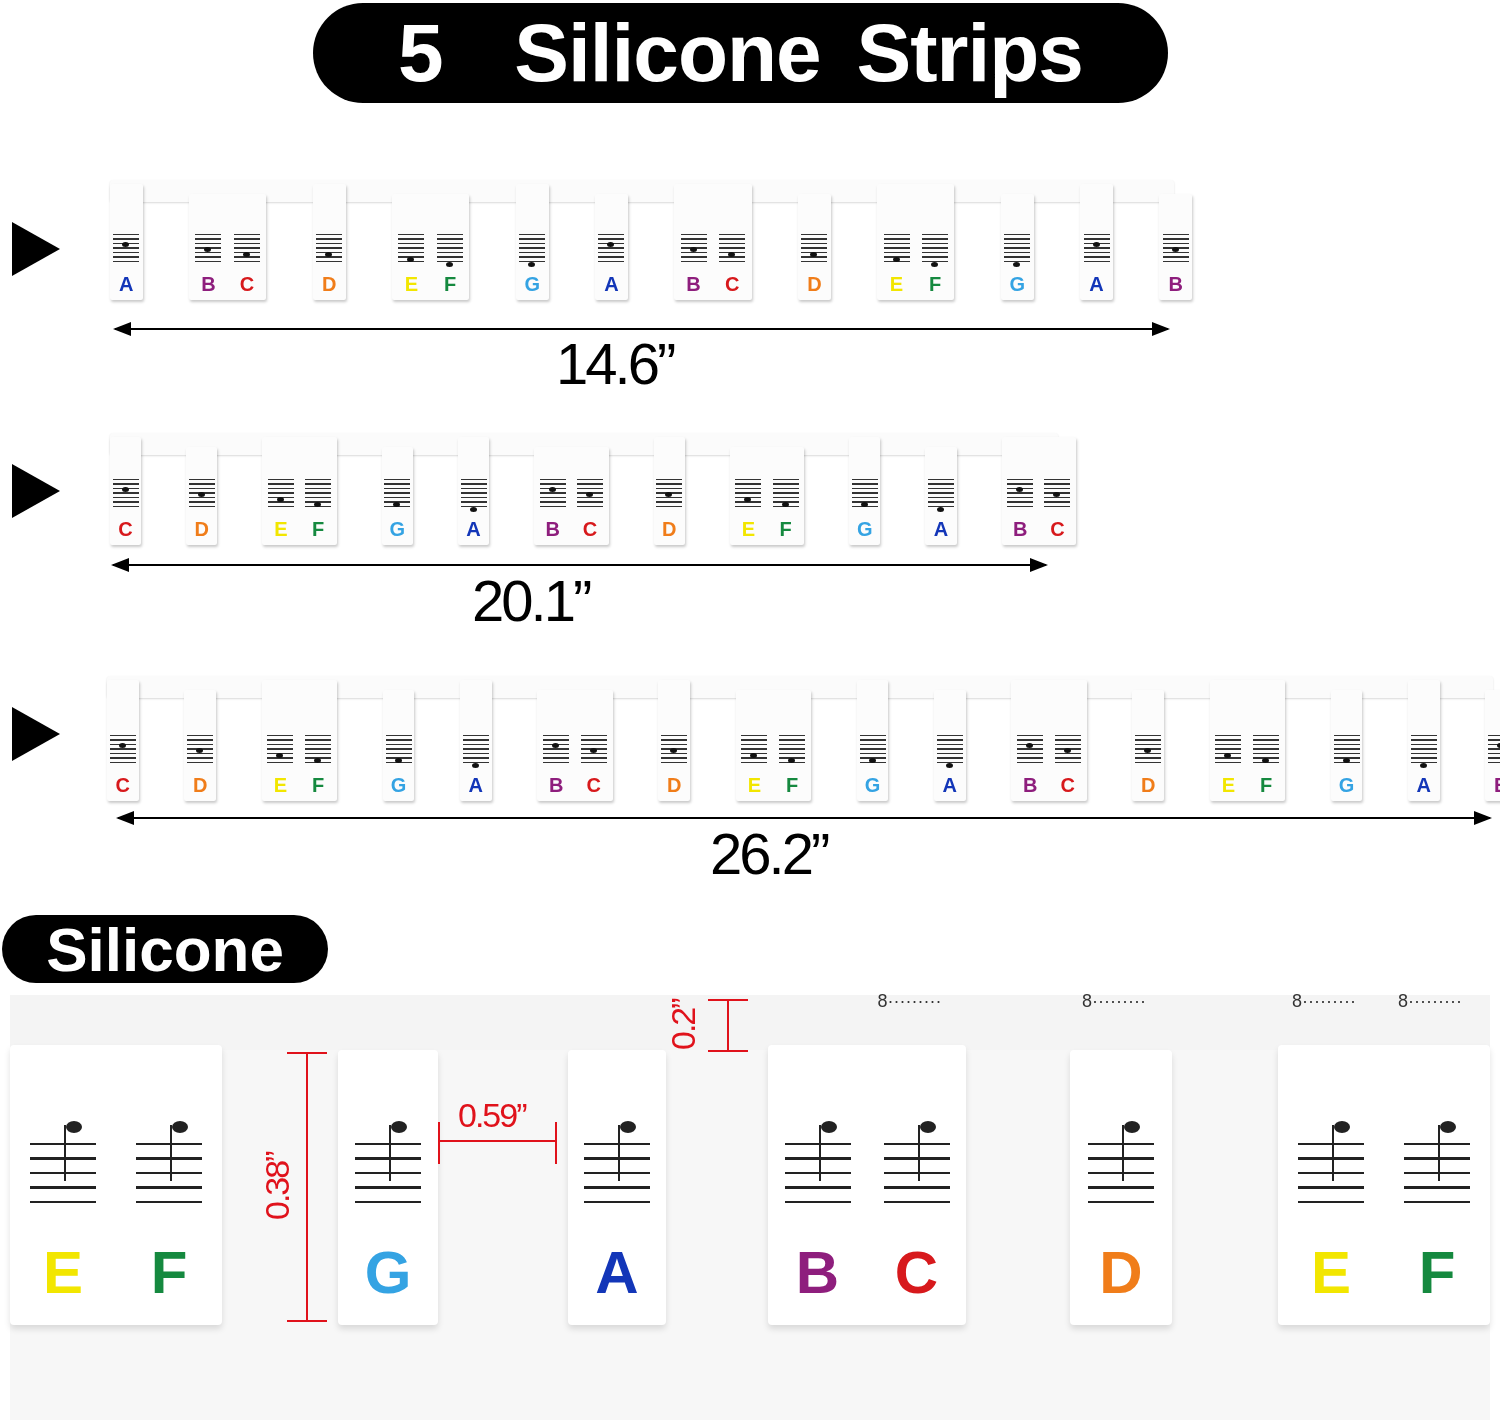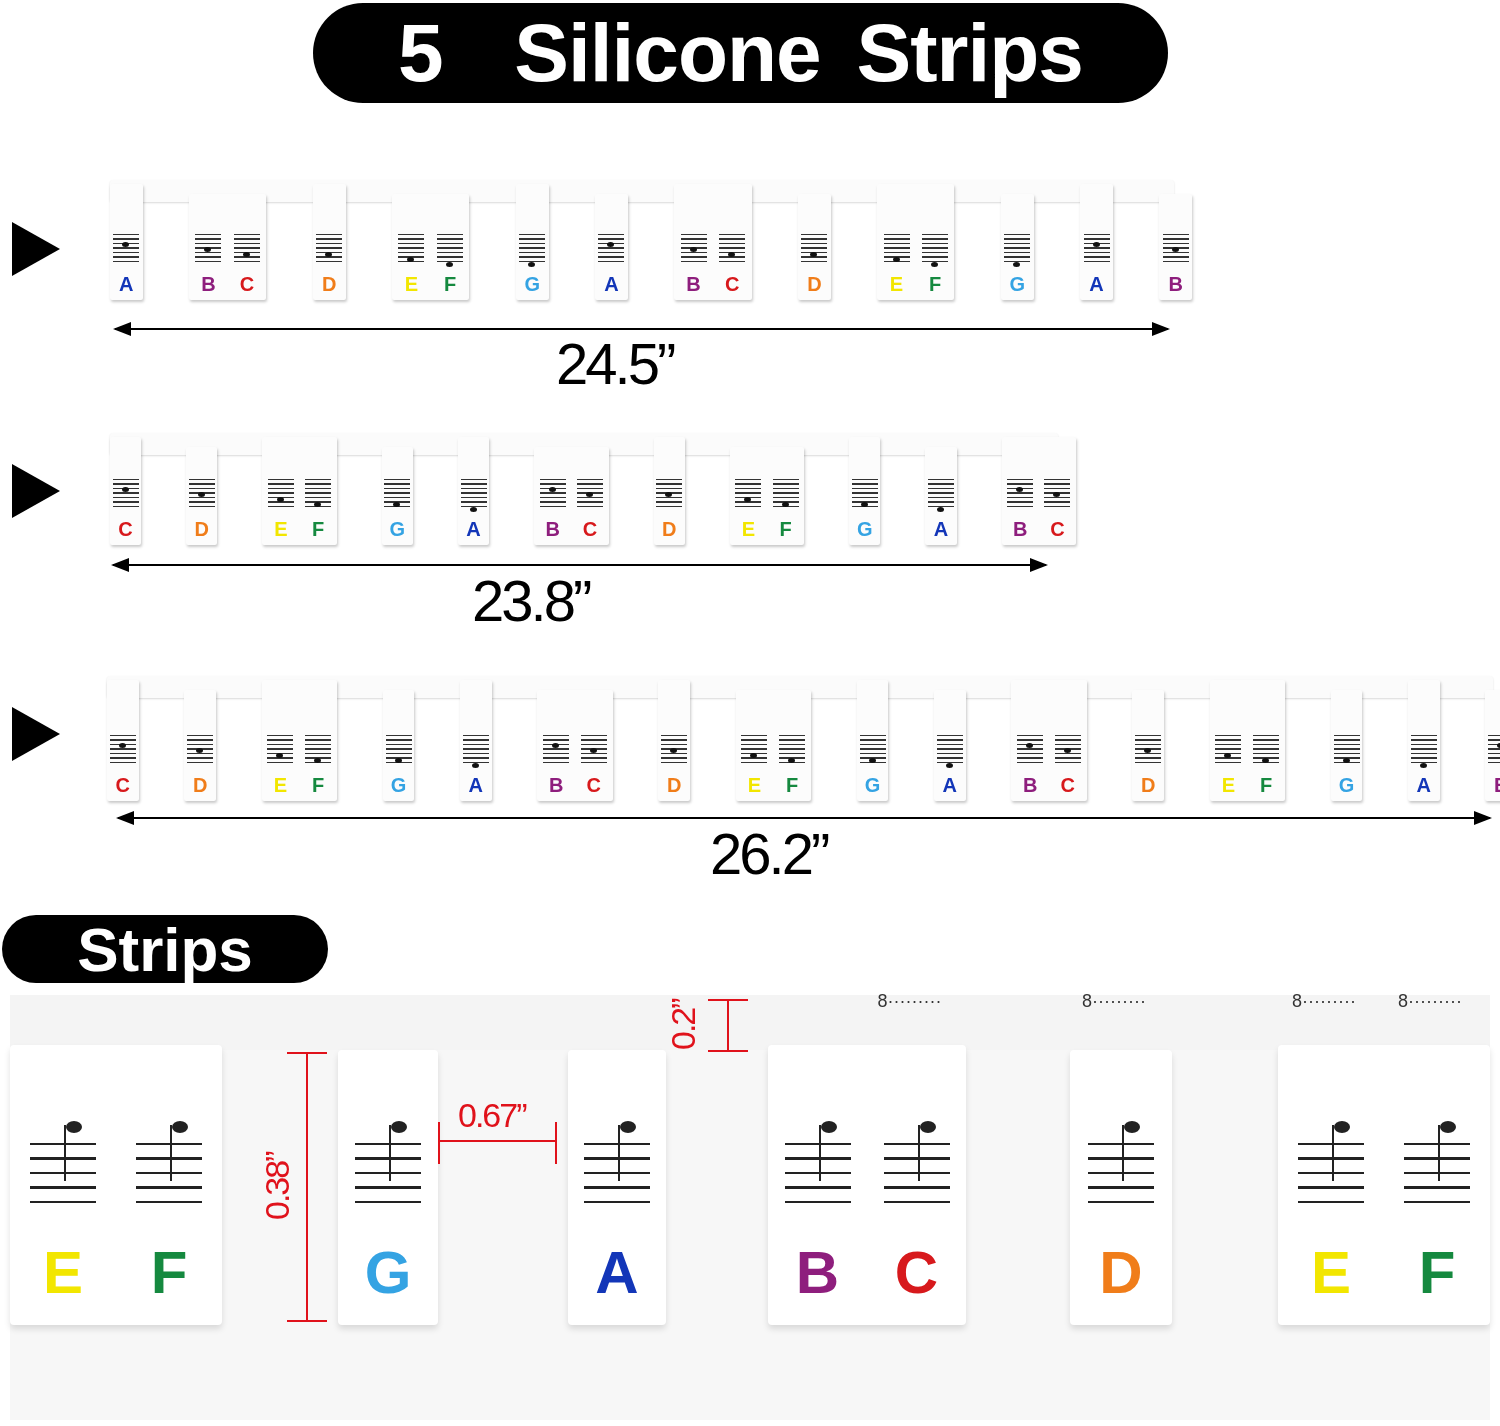--- a/index.html
+++ b/index.html
@@ -274,21 +274,21 @@
           <i></i>
           <i></i>
           <i></i>
           <b style="top: 13px;"></b>
         </div>
         <span class="letter" style="color: rgb(142, 30, 125);">B</span>
       </div>
     </div>
   </div>
 <div class="dim" style="left:115px;top:328px;width:1053px"></div>
-<div class="dim-label" style="left:556px;top:330px">24.5”</div>
+<div class="dim-label" style="left:556px;top:330px">14.6”</div>
 
 <div id="strip-1" class="strip" style="left:110px;top:433px;width:948px;height:112px">
     <div class="band" style="height: 22px;"></div>
     <div class="key" style="left: 0px; width: 31.1765px; top: 4px; height: 108px;">
       <div class="note">
         <div class="staff">
           <i></i>
           <i></i>
           <i></i>
           <i></i>
@@ -497,21 +497,21 @@
           <i></i>
           <i></i>
           <i></i>
           <b style="top: 13px;"></b>
         </div>
         <span class="letter" style="color: rgb(215, 25, 28);">C</span>
       </div>
     </div>
   </div>
 <div class="dim" style="left:113px;top:564px;width:933px"></div>
-<div class="dim-label" style="left:472px;top:567px">23.8”</div>
+<div class="dim-label" style="left:472px;top:567px">20.1”</div>
 
 <div id="strip-2" class="strip" style="left:107px;top:676px;width:1386px;height:125px">
     <div class="band" style="height: 22px;"></div>
     <div class="key" style="left: 0px; width: 31.7143px; top: 4px; height: 121px;">
       <div class="note">
         <div class="staff">
           <i></i>
           <i></i>
           <i></i>
           <i></i>
@@ -811,21 +811,21 @@
           <b style="top: 8px;"></b>
         </div>
         <span class="letter" style="color: rgb(142, 30, 125);">B</span>
       </div>
     </div>
   </div>
 <div class="dim" style="left:118px;top:817px;width:1372px"></div>
 <div class="dim-label" style="left:710px;top:820px">26.2”</div>
 
 <div class="pill details-pill">
-    <span>Strips</span>
+    <span>Silicone</span>
   </div>
 
 <div class="detail" id="detail">
   <div class="dband"></div>
 <div class="dkey" style="left: 0px; width: 212px; top: 50px; height: 280px;">
       <div class="dnote" style="position: relative;">
         <div class="dstaff">
           <i></i>
           <i></i>
           <i></i>
@@ -950,18 +950,18 @@
   </div>
 
 <div class="rline" style="left:287px;top:1052px;width:40px;height:2px"></div>
 <div class="rline" style="left:306px;top:1054px;width:2px;height:266px"></div>
 <div class="rline" style="left:287px;top:1320px;width:40px;height:2px"></div>
 <div class="red" style="left:258px;top:1170px;transform:rotate(-90deg);transform-origin:left top;top:1220px">0.38”</div>
 
 <div class="rline" style="left:438px;top:1122px;width:2px;height:42px"></div>
 <div class="rline" style="left:555px;top:1122px;width:2px;height:42px"></div>
 <div class="rline" style="left:440px;top:1140px;width:115px;height:2px"></div>
-<div class="red" style="left:458px;top:1096px">0.67”</div>
+<div class="red" style="left:458px;top:1096px">0.59”</div>
 
 <div class="rline" style="left:708px;top:999px;width:40px;height:2px"></div>
 <div class="rline" style="left:727px;top:1001px;width:2px;height:49px"></div>
 <div class="rline" style="left:708px;top:1050px;width:40px;height:2px"></div>
 <div class="red" style="left:664px;top:1050px;transform:rotate(-90deg);transform-origin:left top">0.2”</div>
 
 </body></html>

